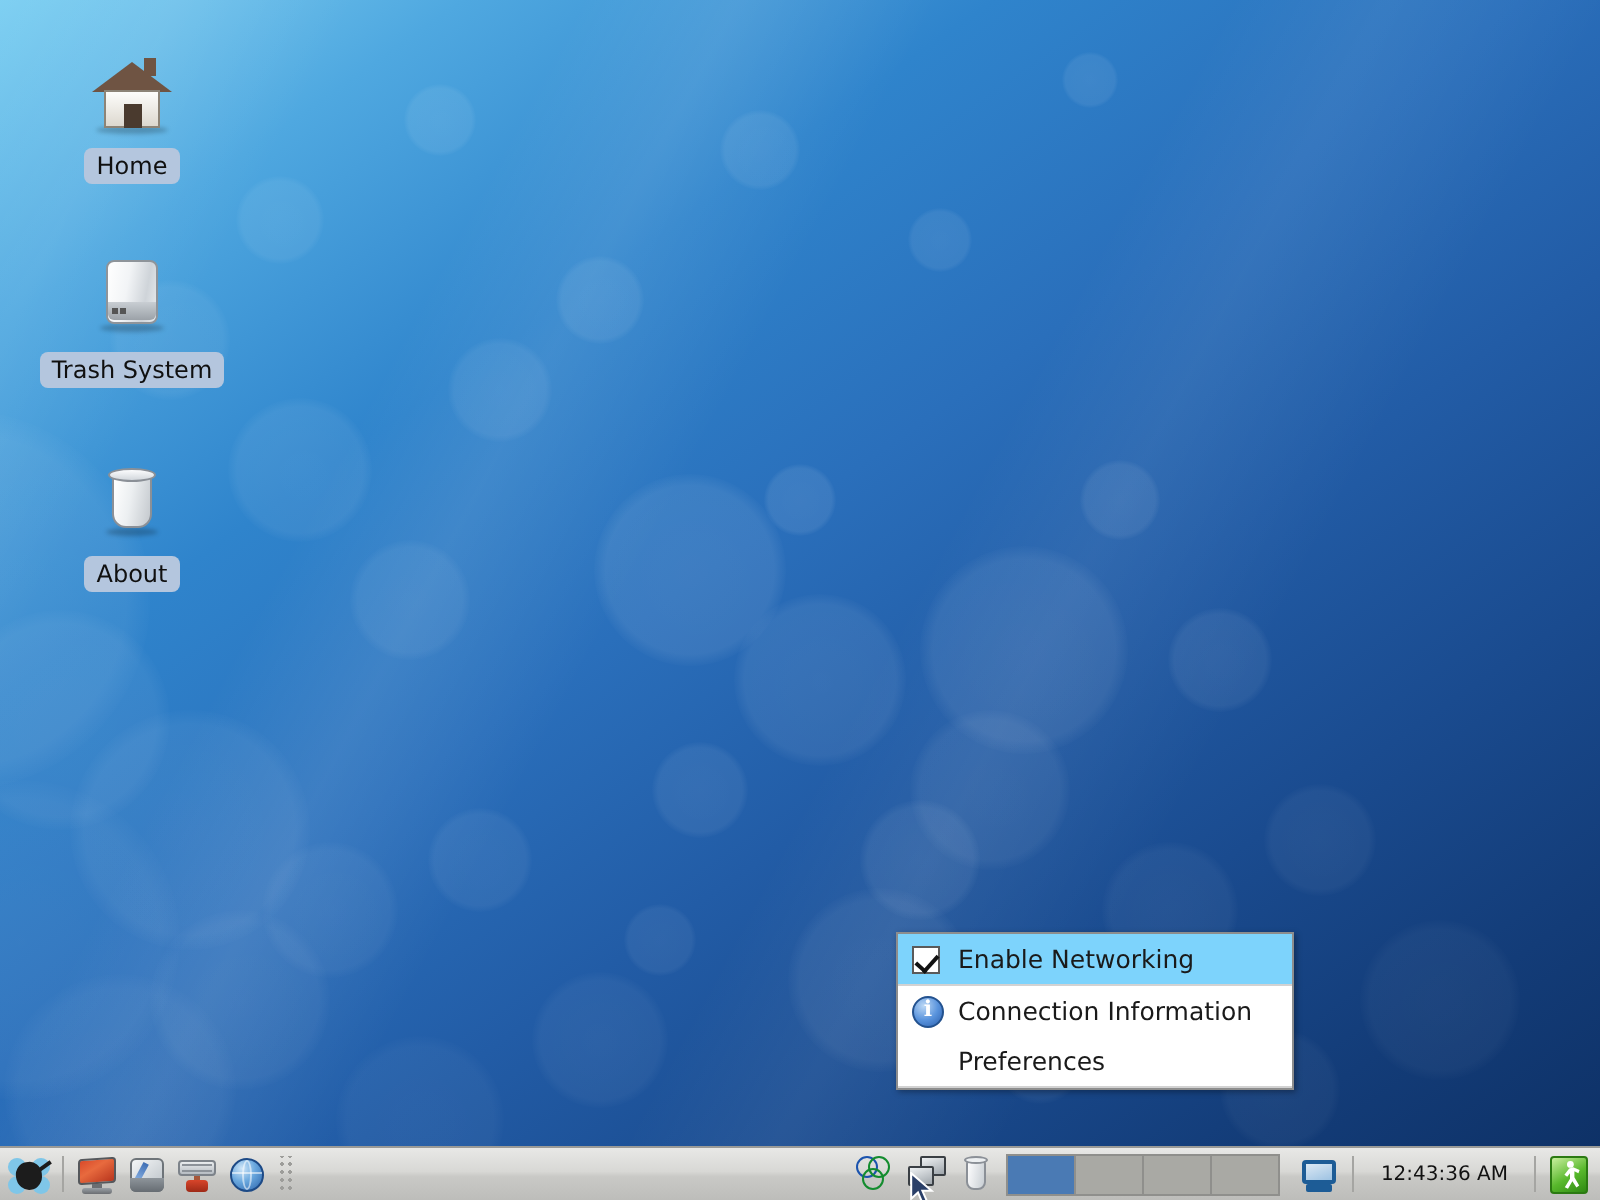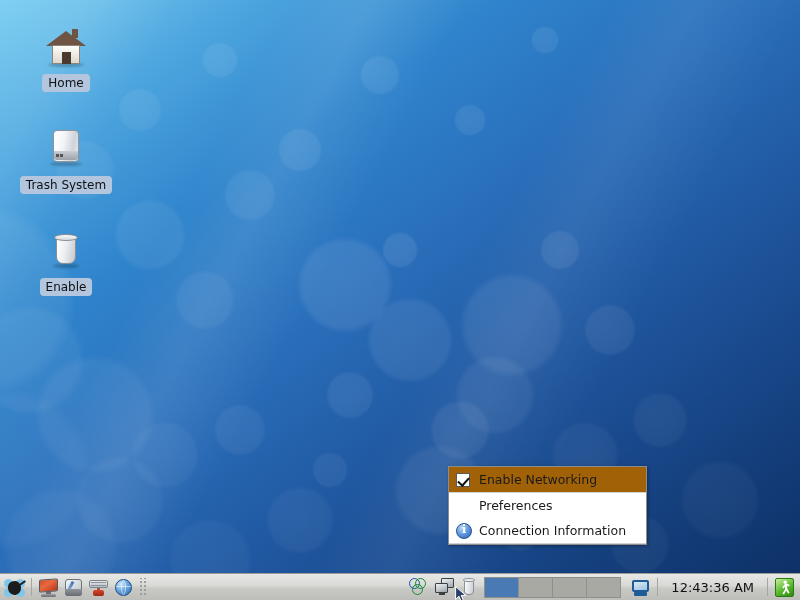--- a/index.html
+++ b/index.html
@@ -86,21 +86,21 @@
     background:rgba(0,0,0,.22);border-radius:50%;filter:blur(1px);}
 
   
   #nm-menu {
     position:absolute; left:448px; top:466px; width:199px;
     background:#ffffff; border:1px solid #8d8d8d;
     box-shadow:1px 1px 3px rgba(0,0,0,.35);
     font-size:12.5px; color:#1a1a1a; overflow:hidden;
   }
   .mi { display:flex; align-items:center; height:25px; padding:0 8px 0 6px; }
-  .mi.first { background:#a16207; }
+  .mi.first { background:#7dd3fc; }
   .mi .mi-ic { width:18px; height:18px; margin-right:6px; position:relative;
                flex:0 0 18px; }
   .mi .mi-lb { white-space:nowrap; line-height:25px; }
   .mi-sep { height:1px; background:#d2d2d2; margin:0; }
 
   .chk { position:absolute; left:1px; top:2px; width:14px; height:14px;
          border:1px solid #5a5a5a; background:#fff; }
   .chk:after { content:""; position:absolute; left:3px; top:1px;
     width:5px; height:9px; border:solid #111; border-width:0 2px 2px 0;
     transform:rotate(42deg); }
@@ -216,21 +216,21 @@
   .ws.act { background:#4a7ab4; }
 
   
   .sd-scr{position:absolute;left:3px;top:4px;width:17px;height:12px;
     border-radius:2px;border:2px solid #1d5c96;
     background:linear-gradient(160deg,#dce9f4,#9dc2e2);}
   .sd-base{position:absolute;left:5px;top:16px;width:13px;height:4px;
     border-radius:1px;background:#1d5c96;}
 
   
-  #clock { font-size:13px; color:#111; padding:0 9px; white-space:nowrap;
+  #clock { font-size:10px; color:#111; padding:0 9px; white-space:nowrap;
            flex:0 0 auto; line-height:27px; }
 
   
   .lo-box{position:absolute;left:2px;top:2px;width:19px;height:19px;
     background:linear-gradient(150deg,#c9ef9e,#58b82c 55%,#2f8a13 100%);
     border:1px solid #2b7a12;border-radius:2px;}
   .lo-man{position:absolute;left:6px;top:4px;width:11px;height:15px;}
 </style>
 </head>
 <body>
@@ -297,44 +297,44 @@
     </div>
     <div class="lbl">Trash System</div>
   </div>
 
   <div class="desk-icon" style="left:18px;top:226px;">
     <div class="glyph">
       <div class="tr-shadow"></div>
       <div class="tr-body"></div>
       <div class="tr-lid"></div>
     </div>
-    <div class="lbl">Enable</div>
+    <div class="lbl">About</div>
   </div>
 
   <div id="nm-menu">
 
     <div class="mi first">
       <span class="mi-ic">
         <span class="chk"></span>
       </span>
       <span class="mi-lb">Enable Networking</span>
     </div>
 
     <div class="mi-sep"></div>
 
     <div class="mi">
-      <span class="mi-ic"></span>
-      <span class="mi-lb">Preferences</span>
-    </div>
-
-    <div class="mi">
       <span class="mi-ic">
         <span class="info-ic"></span>
       </span>
       <span class="mi-lb">Connection Information</span>
+    </div>
+
+    <div class="mi">
+      <span class="mi-ic"></span>
+      <span class="mi-lb">Preferences</span>
     </div>
 
     <div class="mi-sep"></div>
 
   </div>
 </div>
 
 <div id="taskbar">
 
   <div class="tb-btn" style="margin-left:3px;">

